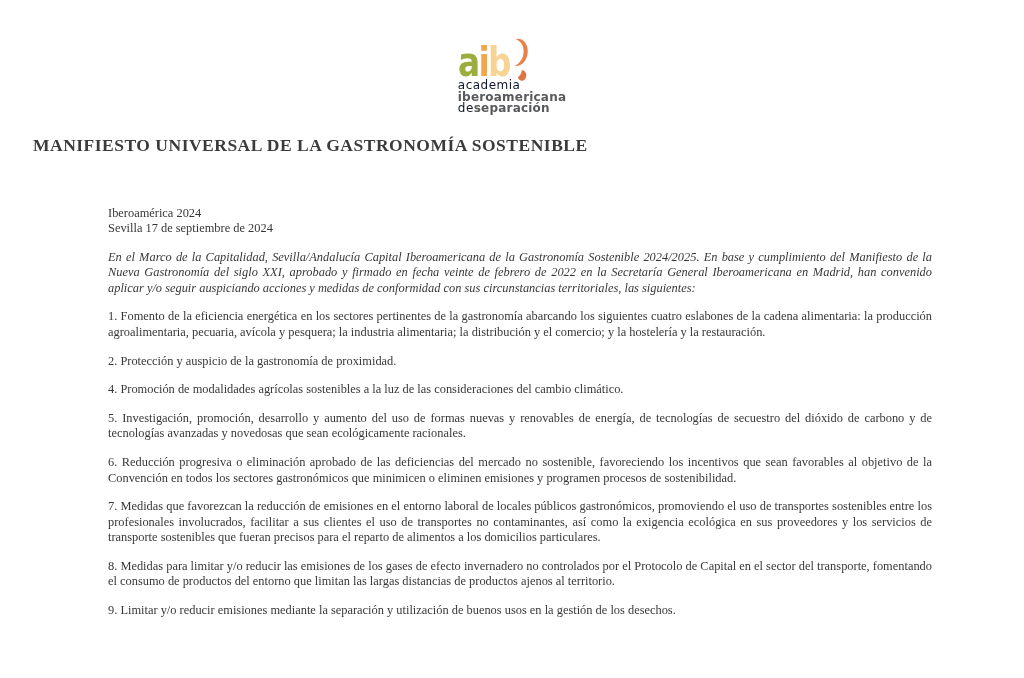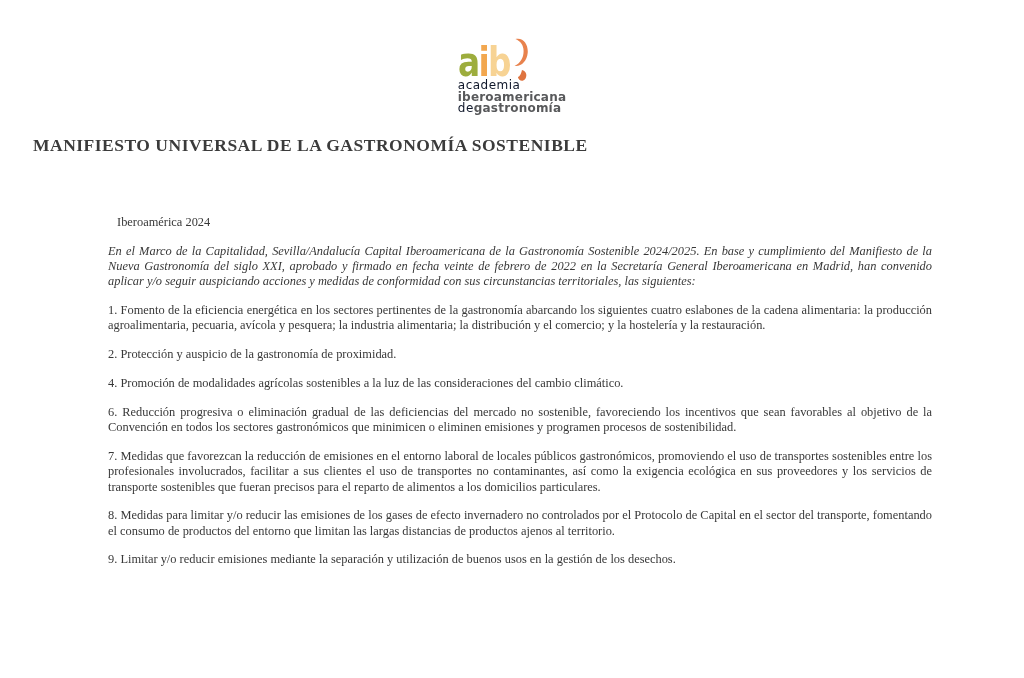--- a/index.html
+++ b/index.html
@@ -78,21 +78,21 @@
   
   .content {
     position: absolute;
     top: 206px;
     left: 108px;
     width: 824px;
     font-size: 12.4px;
     line-height: 15.3px;
   }
   .dateline p {
-    margin: 9px;
+    margin: 0;
   }
   .intro {
     margin: 13.5px 0 13.5px 0;
     text-align: justify;
     font-style: italic;
   }
   .item {
     margin: 0 0 13.5px 0;
     text-align: justify;
   }
@@ -111,46 +111,48 @@
         <span class="logo-g">
           <svg width="22" height="44" viewBox="0 0 22 44" aria-hidden="true">
             <path d="M5,1 C15,-1 21,7 20,15 C19,23 12,29 4,28 C11,25 15,20 15,13 C15,7 11,3 5,1 Z" fill="#e8824d"></path>
             <path d="M13,32 C18,33 20,37 17,41 C14,44 9,43 8,39 C10,39 12,36 13,32 Z" fill="#df7440"></path>
           </svg>
         </span>
       </div>
       <div class="logo-lines">
         <div class="logo-muted">academia</div>
         <div class="logo-dark">iberoamericana</div>
-        <div><span class="logo-muted">de</span><span class="logo-dark">gastronomía</span></div>
+        <div><span class="logo-muted">de</span><span class="logo-dark">separación</span></div>
       </div>
     </div>
   </div>
 
   <div class="doc-title">
     <div>MANIFIESTO UNIVERSAL DE LA GASTRONOMÍA SOSTENIBLE</div>
   </div>
 
   <div class="content">
 
     <div class="dateline">
       <p>Iberoamérica 2024</p>
+      <p>Sevilla 17 de septiembre de 2024</p>
     </div>
 
     <p class="intro">En el Marco de la Capitalidad, Sevilla/Andalucía Capital Iberoamericana de la Gastronomía Sostenible 2024/2025. En base y cumplimiento del Manifiesto de la Nueva Gastronomía del siglo XXI, aprobado y firmado en fecha veinte de febrero de 2022 en la Secretaría General Iberoamericana en Madrid, han convenido aplicar y/o seguir auspiciando acciones y medidas de conformidad con sus circunstancias territoriales, las siguientes:</p>
 
     <p class="item"><span>1.</span> <span>Fomento de la eficiencia energética en los sectores pertinentes de la gastronomía abarcando los siguientes cuatro eslabones de la cadena alimentaria: la producción agroalimentaria, pecuaria, avícola y pesquera; la industria alimentaria; la distribución y el comercio; y la hostelería y la restauración.</span></p>
 
     <p class="item"><span>2.</span> <span>Protección y auspicio de la gastronomía de proximidad.</span></p>
 
 
     <p class="item"><span>4.</span> <span>Promoción de modalidades agrícolas sostenibles a la luz de las consideraciones del cambio climático.</span></p>
 
+    <p class="item"><span>5.</span> <span>Investigación, promoción, desarrollo y aumento del uso de formas nuevas y renovables de energía, de tecnologías de secuestro del dióxido de carbono y de tecnologías avanzadas y novedosas que sean ecológicamente racionales.</span></p>
 
-    <p class="item"><span>6.</span> <span>Reducción progresiva o eliminación gradual de las deficiencias del mercado no sostenible, favoreciendo los incentivos que sean favorables al objetivo de la Convención en todos los sectores gastronómicos que minimicen o eliminen emisiones y programen procesos de sostenibilidad.</span></p>
+    <p class="item"><span>6.</span> <span>Reducción progresiva o eliminación aprobado de las deficiencias del mercado no sostenible, favoreciendo los incentivos que sean favorables al objetivo de la Convención en todos los sectores gastronómicos que minimicen o eliminen emisiones y programen procesos de sostenibilidad.</span></p>
 
     <p class="item"><span>7.</span> <span>Medidas que favorezcan la reducción de emisiones en el entorno laboral de locales públicos gastronómicos, promoviendo el uso de transportes sostenibles entre los profesionales involucrados, facilitar a sus clientes el uso de transportes no contaminantes, así como la exigencia ecológica en sus proveedores y los servicios de transporte sostenibles que fueran precisos para el reparto de alimentos a los domicilios particulares.</span></p>
 
     <p class="item"><span>8.</span> <span>Medidas para limitar y/o reducir las emisiones de los gases de efecto invernadero no controlados por el Protocolo de Capital en el sector del transporte, fomentando el consumo de productos del entorno que limitan las largas distancias de productos ajenos al territorio.</span></p>
 
     <p class="item"><span>9.</span> <span>Limitar y/o reducir emisiones mediante la separación y utilización de buenos usos en la gestión de los desechos.</span></p>
 
 
   </div>
 </div>

